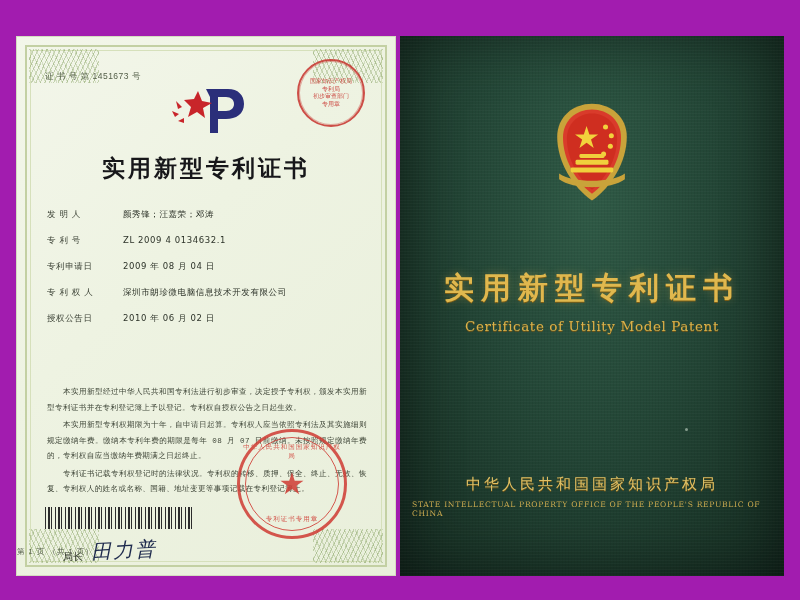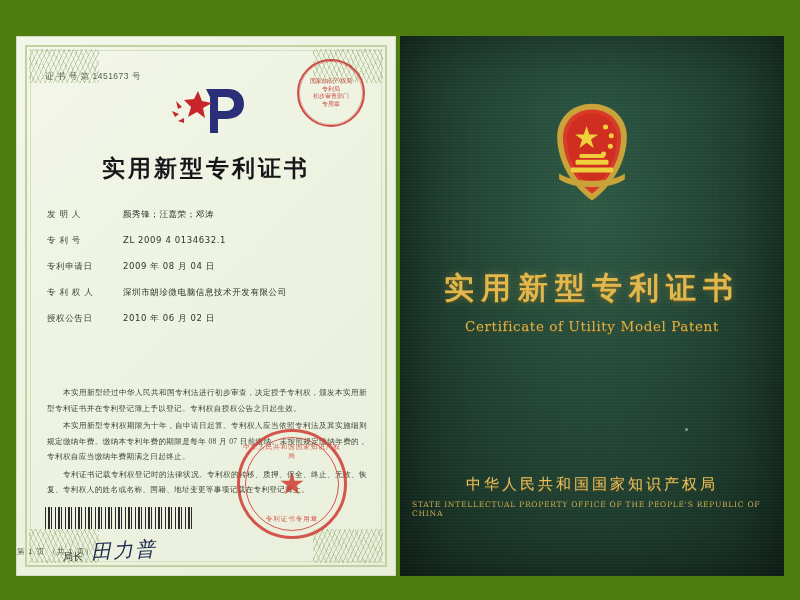--- a/index.html
+++ b/index.html
@@ -10,21 +10,21 @@
   body {
     width: 800px;
     height: 600px;
     font-family: "Liberation Sans", sans-serif;
     overflow: hidden;
   }
   .page {
     position: relative;
     width: 800px;
     height: 600px;
-    background: #4d7c0f;
+    background: #a21caf;
   }
 
   
   .cert-left {
     position: absolute;
     left: 16px;
     top: 36px;
     width: 380px;
     height: 540px;
     background: linear-gradient(135deg, #f3f6ea 0%, #eef3e2 40%, #e9efdb 100%);
@@ -128,21 +128,21 @@
   }
   .field-value {
     color: #2c3228;
   }
 
   .body-text {
     position: absolute;
     left: 30px;
     right: 28px;
     top: 348px;
-    font-family: Liberation Serif, serif;
+    font-family: Liberation Mono, monospace;
     font-size: 7.6px;
     line-height: 2.05;
     color: #3f4638;
     text-align: justify;
     letter-spacing: .35px;
   }
   .body-text p { margin: 0 0 2px 0; text-indent: 16px; }
 
   .barcode {
     position: absolute;

